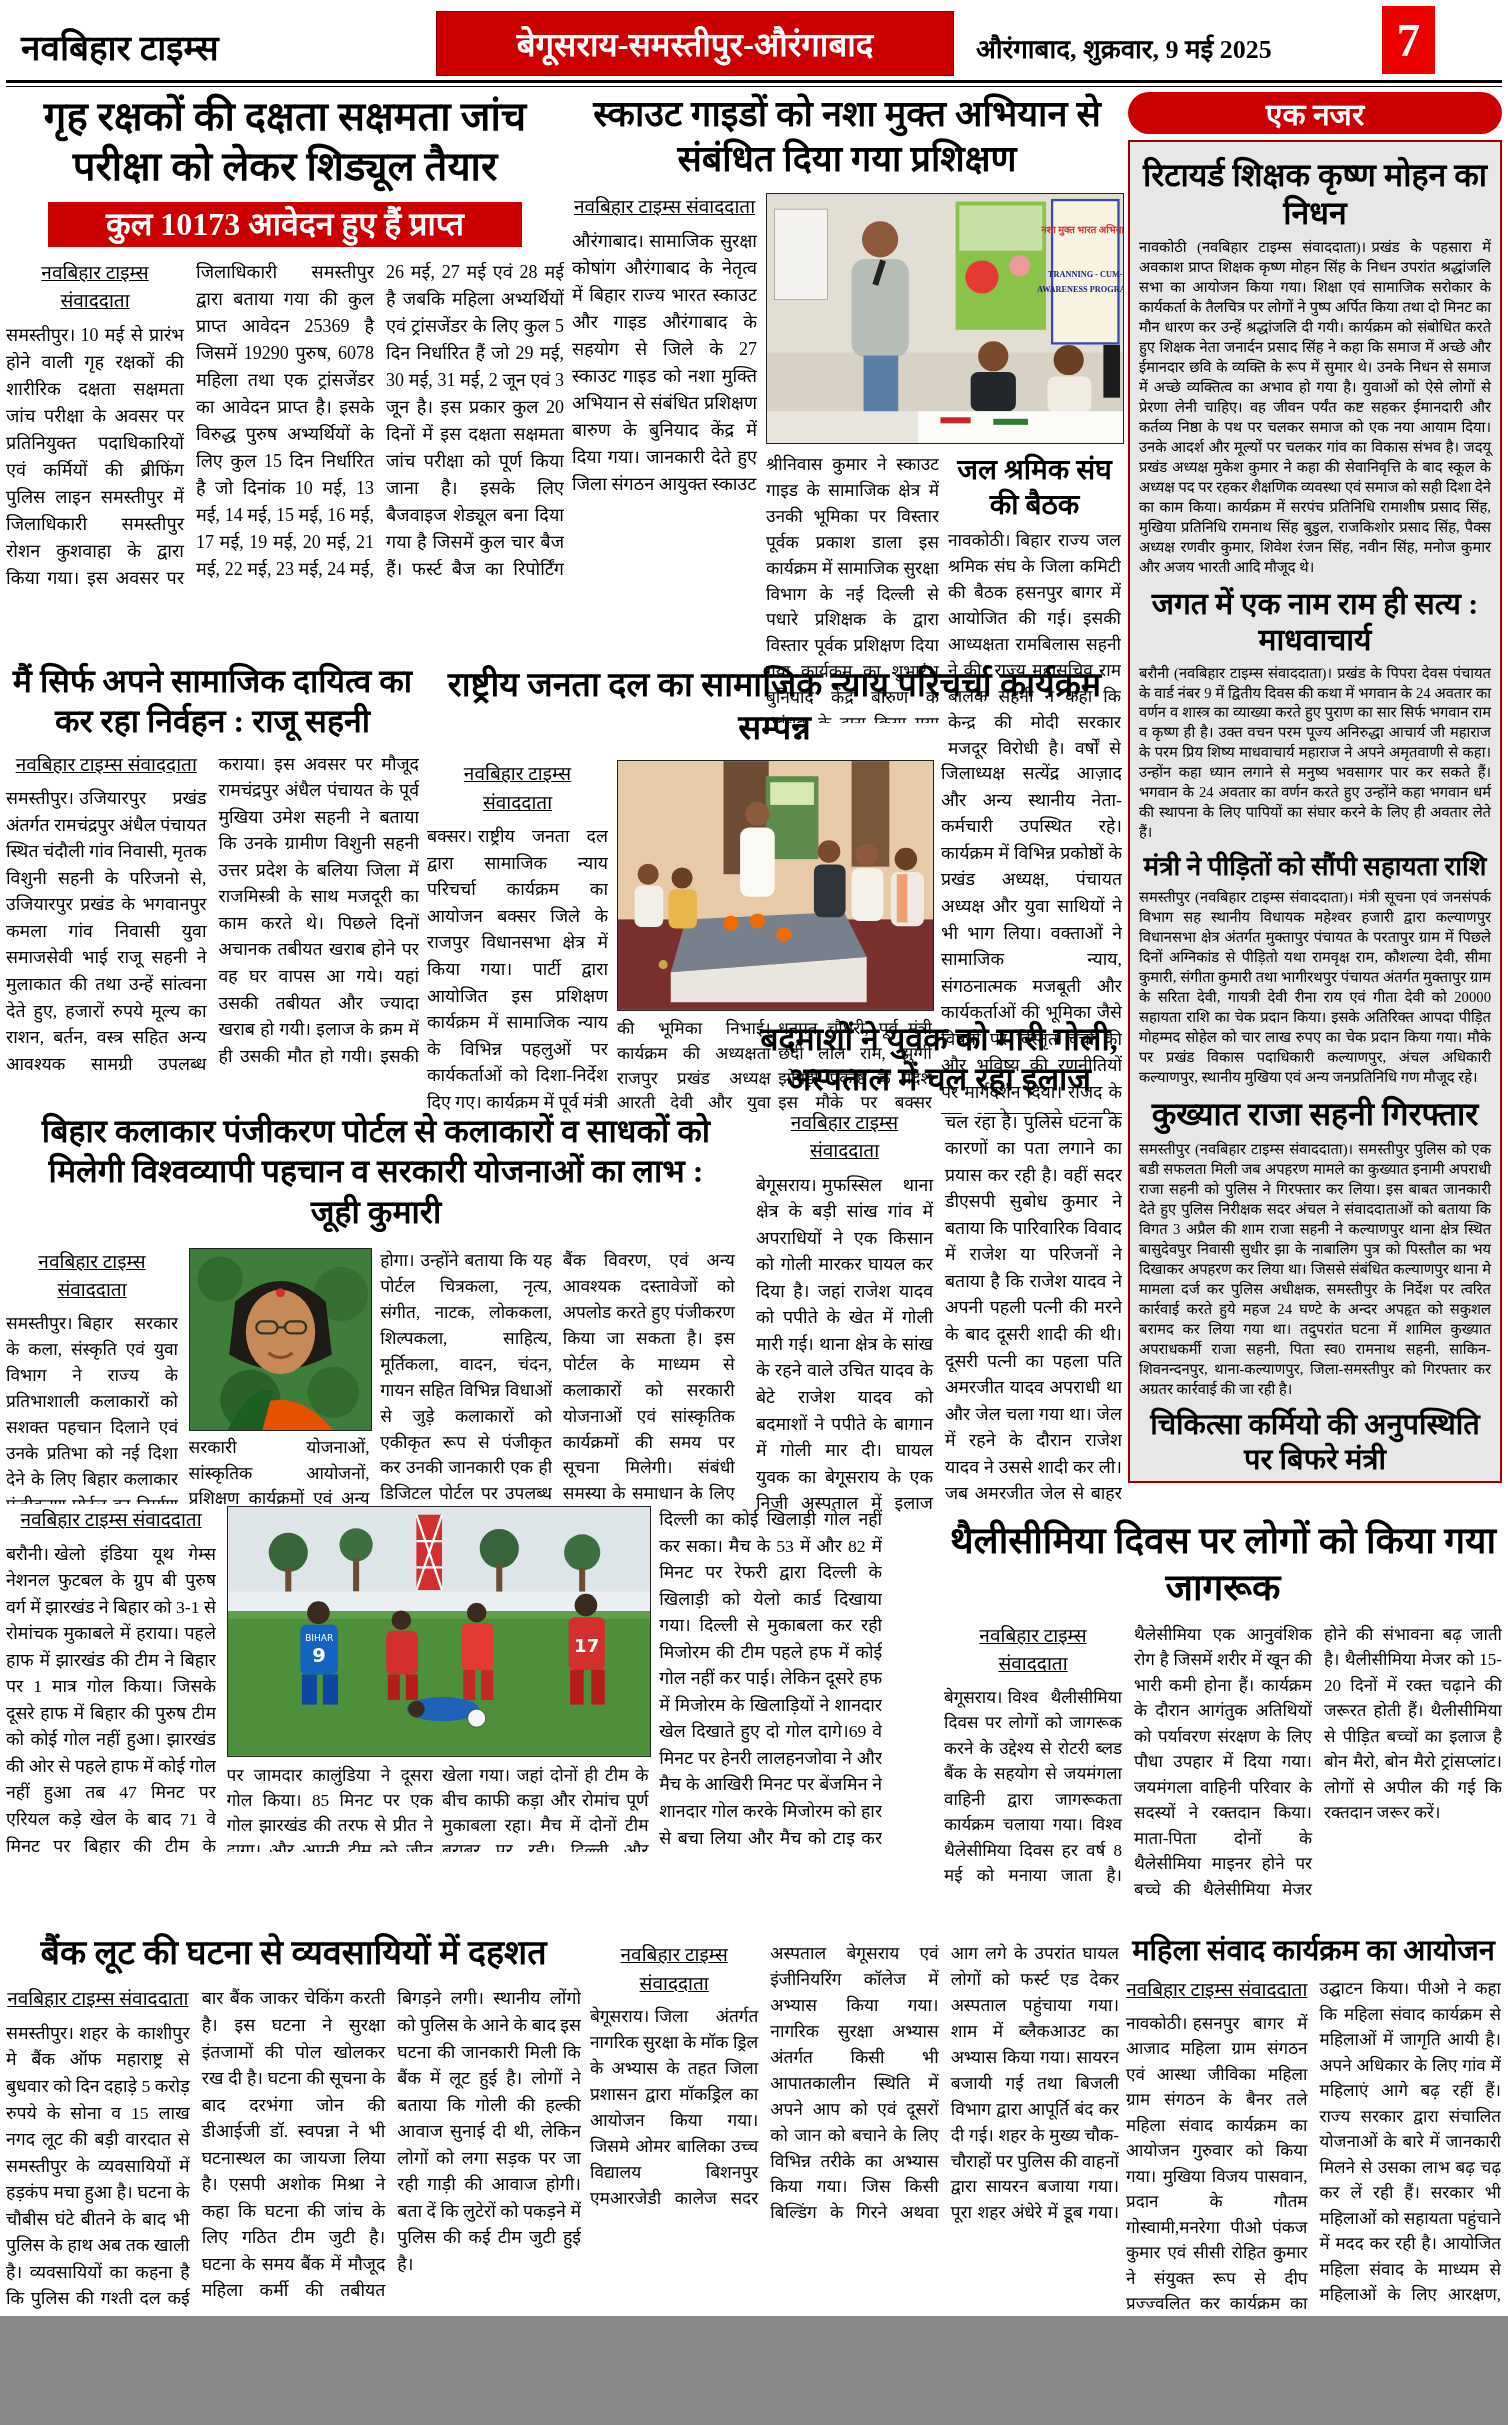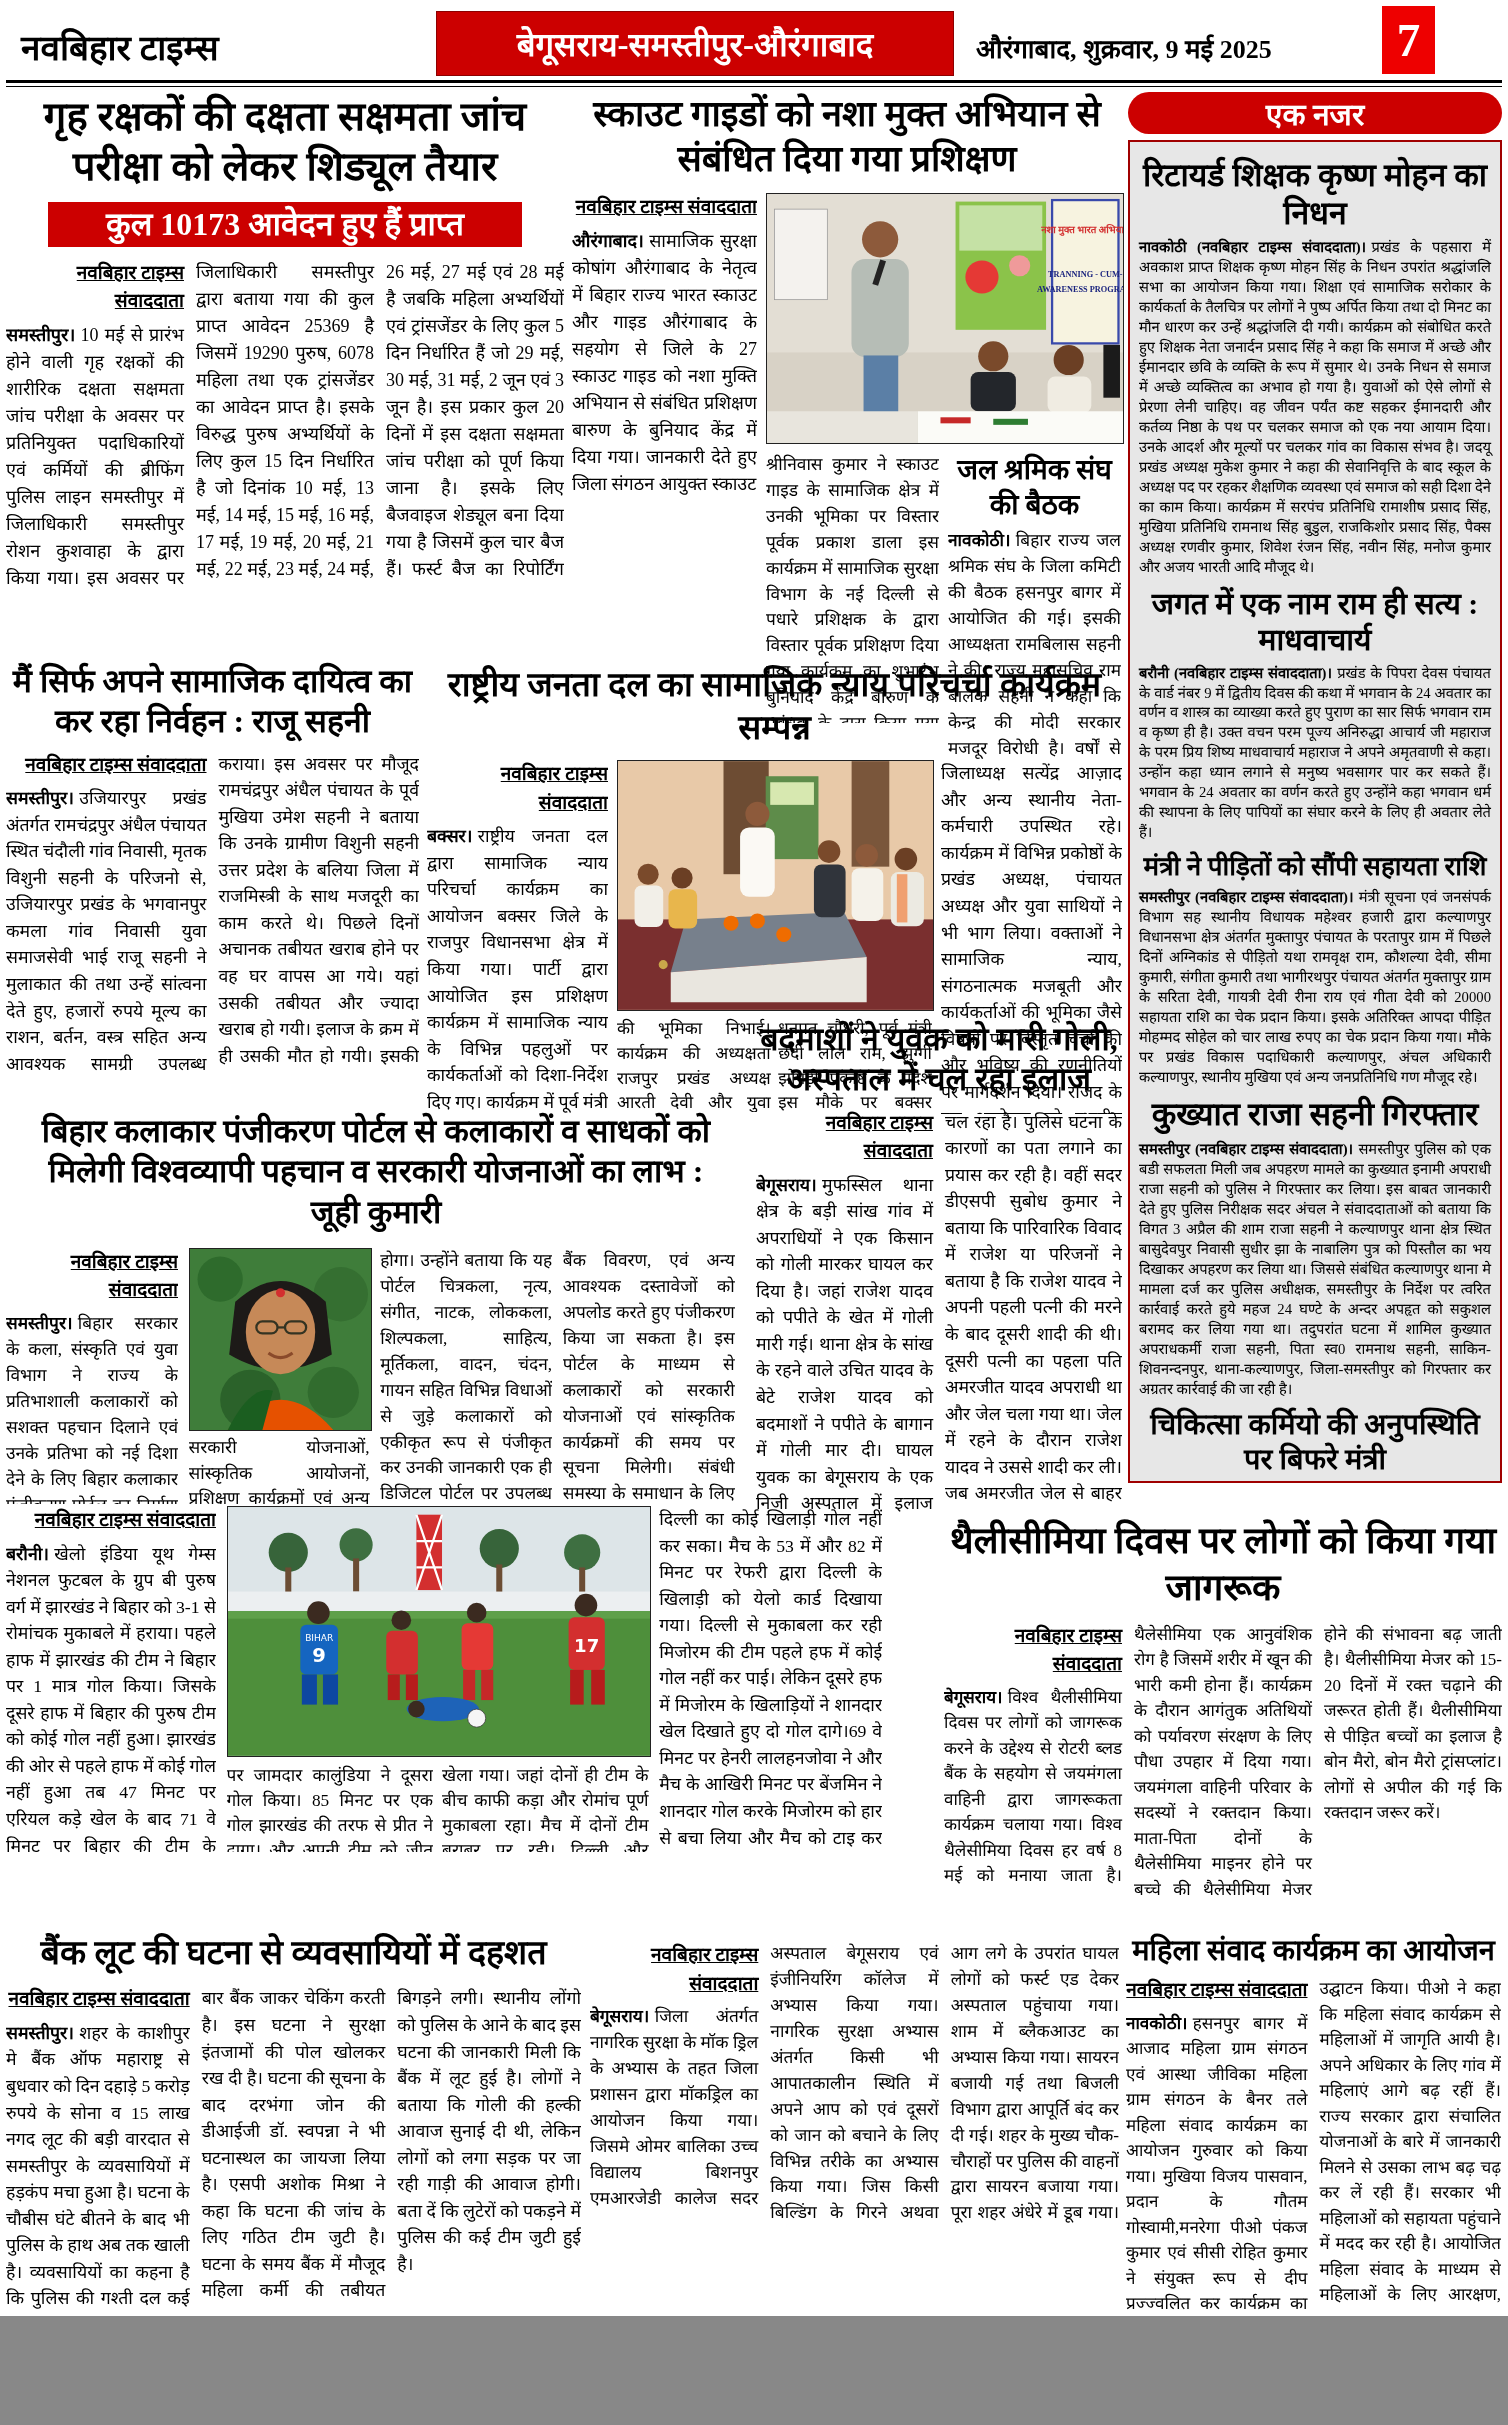--- a/index.html
+++ b/index.html
@@ -1,23 +1,23 @@
 <!DOCTYPE html>
 <html style="font-size:12px"><head>
 <meta charset="utf-8">
 <style>
   html,body{margin:0;padding:0;background:#888;}
   .page{position:relative;width:1508px;height:2316px;background:#ffffff;color:#000;
         font-family:"Liberation Serif",serif;overflow:hidden;}
   .abs{position:absolute;}
   .hl{font-weight:bold;text-align:center;line-height:1.26;color:#000;}
   .body{font-size:18px;line-height:1.5;text-align:justify;overflow:hidden;}
-  .byline{display:block;font-weight:bold;text-decoration:underline;text-align:right;
+  .byline{display:block;font-weight:normal;text-decoration:underline;text-align:center;
           font-size:19px;margin:0 0 6px 0;}
-  .dl{font-weight:bold;margin-right:5.3px;}
+  .dl{font-weight:normal;margin-right:5.3px;}
   .cols2{column-count:2;column-gap:12px;column-fill:auto;}
   .cols3{column-count:3;column-gap:12px;column-fill:auto;}
   .subhead{background:#cc0000;color:#fff;font-weight:bold;text-align:center;}
   .photo{display:block;border:0.8px solid #222;background:#ccc;}
   
   .masthead{font-size:35px;font-weight:bold;}
   .edition-box{background:#cc0000;border:1.5px solid #8d0000;color:#fff;font-weight:bold;
                font-size:33px;display:flex;align-items:center;justify-content:center;}
   .dateline-top{font-size:26px;font-weight:bold;}
   .pagenum{background:#ee0000;color:#fff;font-weight:bold;font-size:47px;display:flex;

